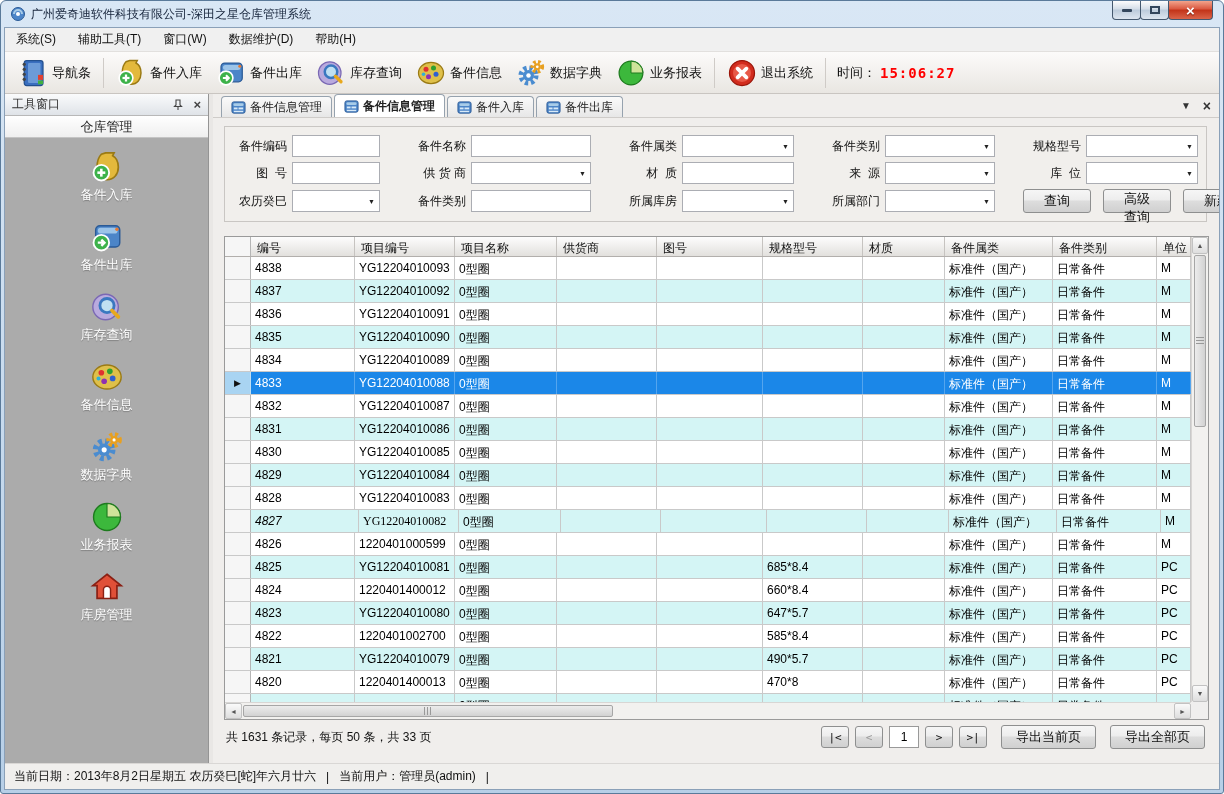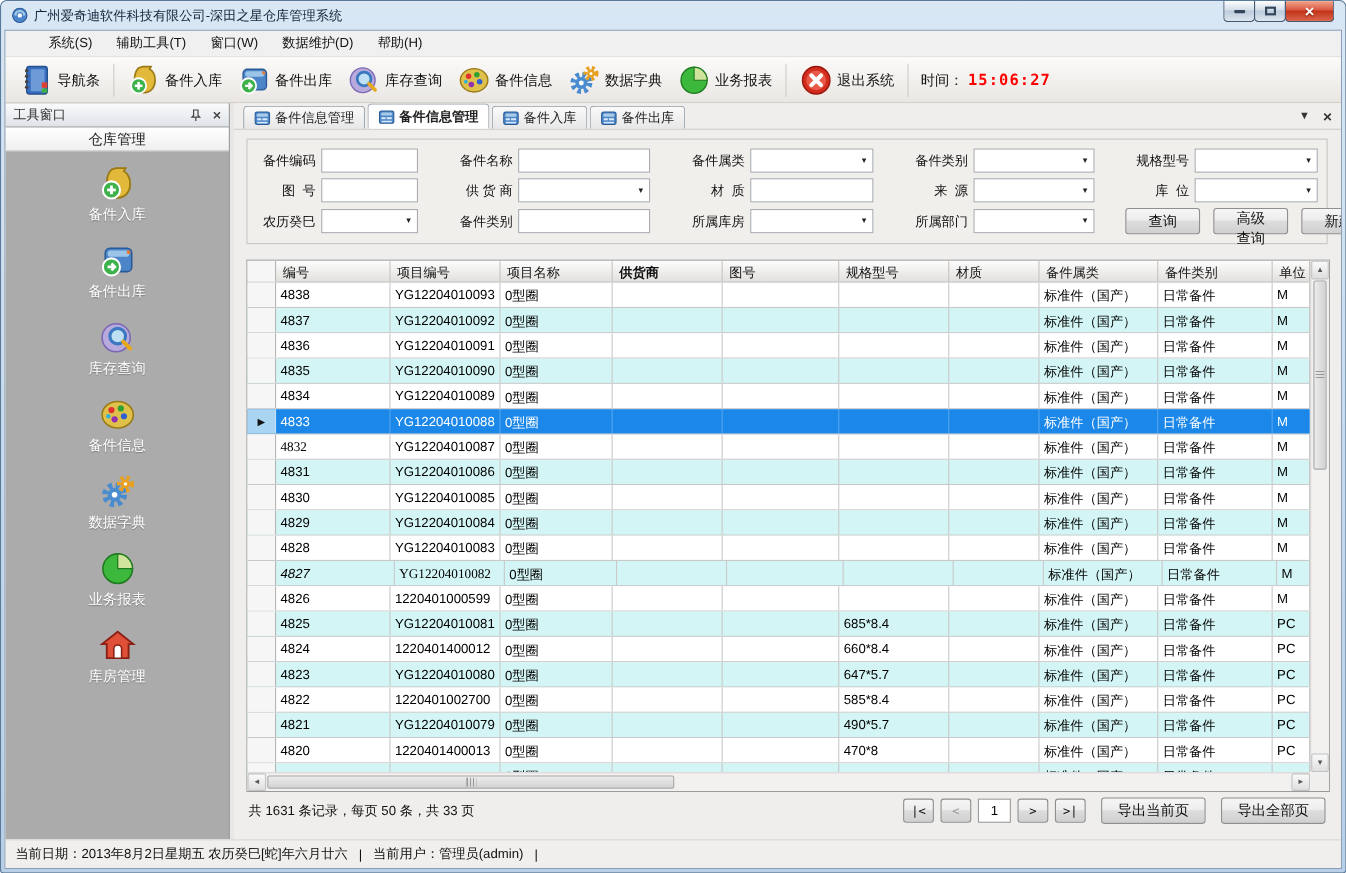--- a/index.html
+++ b/index.html
@@ -13,21 +13,21 @@
   .win-controls{position:absolute;top:0;right:10px;display:flex;z-index:5;}
   .win-btn{width:29px;height:19px;border:1px solid #44586e;border-top:none;border-radius:0 0 4px 4px;
     display:flex;align-items:center;justify-content:center;margin-left:-1px;
     background:linear-gradient(#fdfdfd,#d3dde8 45%,#bccbdb 50%,#dde6f0);cursor:pointer;}
   .win-btn.close{width:45px;background:linear-gradient(#f2a48c,#d9573f 45%,#c23318 50%,#da6449);}
   .glyph-min{width:10px;height:3px;background:#33465c;border-radius:1px;}
   .glyph-max{width:10px;height:8px;border:2px solid #33465c;}
   .glyph-x{color:#fff;font-size:15px;font-weight:bold;line-height:1;text-shadow:0 1px 1px #7a1a08;}
   
   .winbody{flex:1;display:flex;flex-direction:column;background:#f0eeec;border:1px solid #8aa0b8;overflow:hidden;}
-  .menubar{height:24px;background:#f0f0f0;border-bottom:1px solid #e2e0de;display:flex;align-items:center;font-size:12px;color:#111;padding-left:28px;}
+  .menubar{height:24px;background:#f0f0f0;border-bottom:1px solid #e2e0de;display:flex;align-items:center;font-size:12px;color:#111;}
   .menu-item{padding:4px 11px;cursor:default;}
   .toolbar{height:42px;background:linear-gradient(#fcfbfa,#e9e6e2);border-bottom:1px solid #c9c5c1;
     display:flex;align-items:center;padding:0 6px;}
   .tool-btn{display:flex;align-items:center;gap:4px;padding:3px 7px;font-size:13px;color:#111;cursor:pointer;border-radius:3px;}
   .tool-ico svg{width:30px;height:30px;display:block;}
   .tool-sep{width:1px;height:30px;background:#cfcbc7;margin:0 5px;}
   .time-label{font-size:13px;margin-left:6px;color:#111;}
   .time-value{font-family:"DejaVu Sans Mono",monospace;font-weight:bold;font-size:14px;color:#ff0000;letter-spacing:1px;margin-left:4px;}
   
   .main{flex:1;display:flex;min-height:0;}
@@ -483,21 +483,21 @@
               </div>
             </div>
 
           <div class="grid">
             <div class="g-viewport" id="gridViewport">
                 <div class="g-head">
                   <div class="g-hcell g-ind"></div>
                   <div class="g-hcell" style="width: 104px;">编号</div>
                   <div class="g-hcell" style="width: 100px;">项目编号</div>
                   <div class="g-hcell" style="width: 102px;">项目名称</div>
-                  <div class="g-hcell" style="width: 100px; font-weight: bold;">供货商</div>
+                  <div class="g-hcell" style="width: 100px;">供货商</div>
                   <div class="g-hcell" style="width: 106px;">图号</div>
                   <div class="g-hcell" style="width: 100px;">规格型号</div>
                   <div class="g-hcell" style="width: 82px;">材质</div>
                   <div class="g-hcell" style="width: 108px;">备件属类</div>
                   <div class="g-hcell" style="width: 104px;">备件类别</div>
                   <div class="g-hcell" style="flex: 1 1 auto; min-width: 0px;">单位</div>
                 </div>
                 <div class="g-row">
                   <div class="g-cell g-ind"></div>
                   <div class="g-cell" style="width: 104px;">4838</div>
@@ -571,21 +571,21 @@
                   <div class="g-cell" style="width: 100px;"></div>
                   <div class="g-cell" style="width: 106px;"></div>
                   <div class="g-cell" style="width: 100px;"></div>
                   <div class="g-cell" style="width: 82px;"></div>
                   <div class="g-cell" style="width: 108px;">标准件（国产）</div>
                   <div class="g-cell" style="width: 104px;">日常备件</div>
                   <div class="g-cell" style="flex: 1 1 auto; min-width: 0px;">M</div>
                 </div>
                 <div class="g-row">
                   <div class="g-cell g-ind"></div>
-                  <div class="g-cell" style="width: 104px; font-family: Liberation Serif, serif;">4832</div>
+                  <div class="g-cell" style="width: 104px;">4832</div>
                   <div class="g-cell" style="width: 100px;">YG12204010087</div>
                   <div class="g-cell" style="width: 102px;">0型圈</div>
                   <div class="g-cell" style="width: 100px;"></div>
                   <div class="g-cell" style="width: 106px;"></div>
                   <div class="g-cell" style="width: 100px;"></div>
                   <div class="g-cell" style="width: 82px;"></div>
                   <div class="g-cell" style="width: 108px;">标准件（国产）</div>
                   <div class="g-cell" style="width: 104px;">日常备件</div>
                   <div class="g-cell" style="flex: 1 1 auto; min-width: 0px;">M</div>
                 </div>

